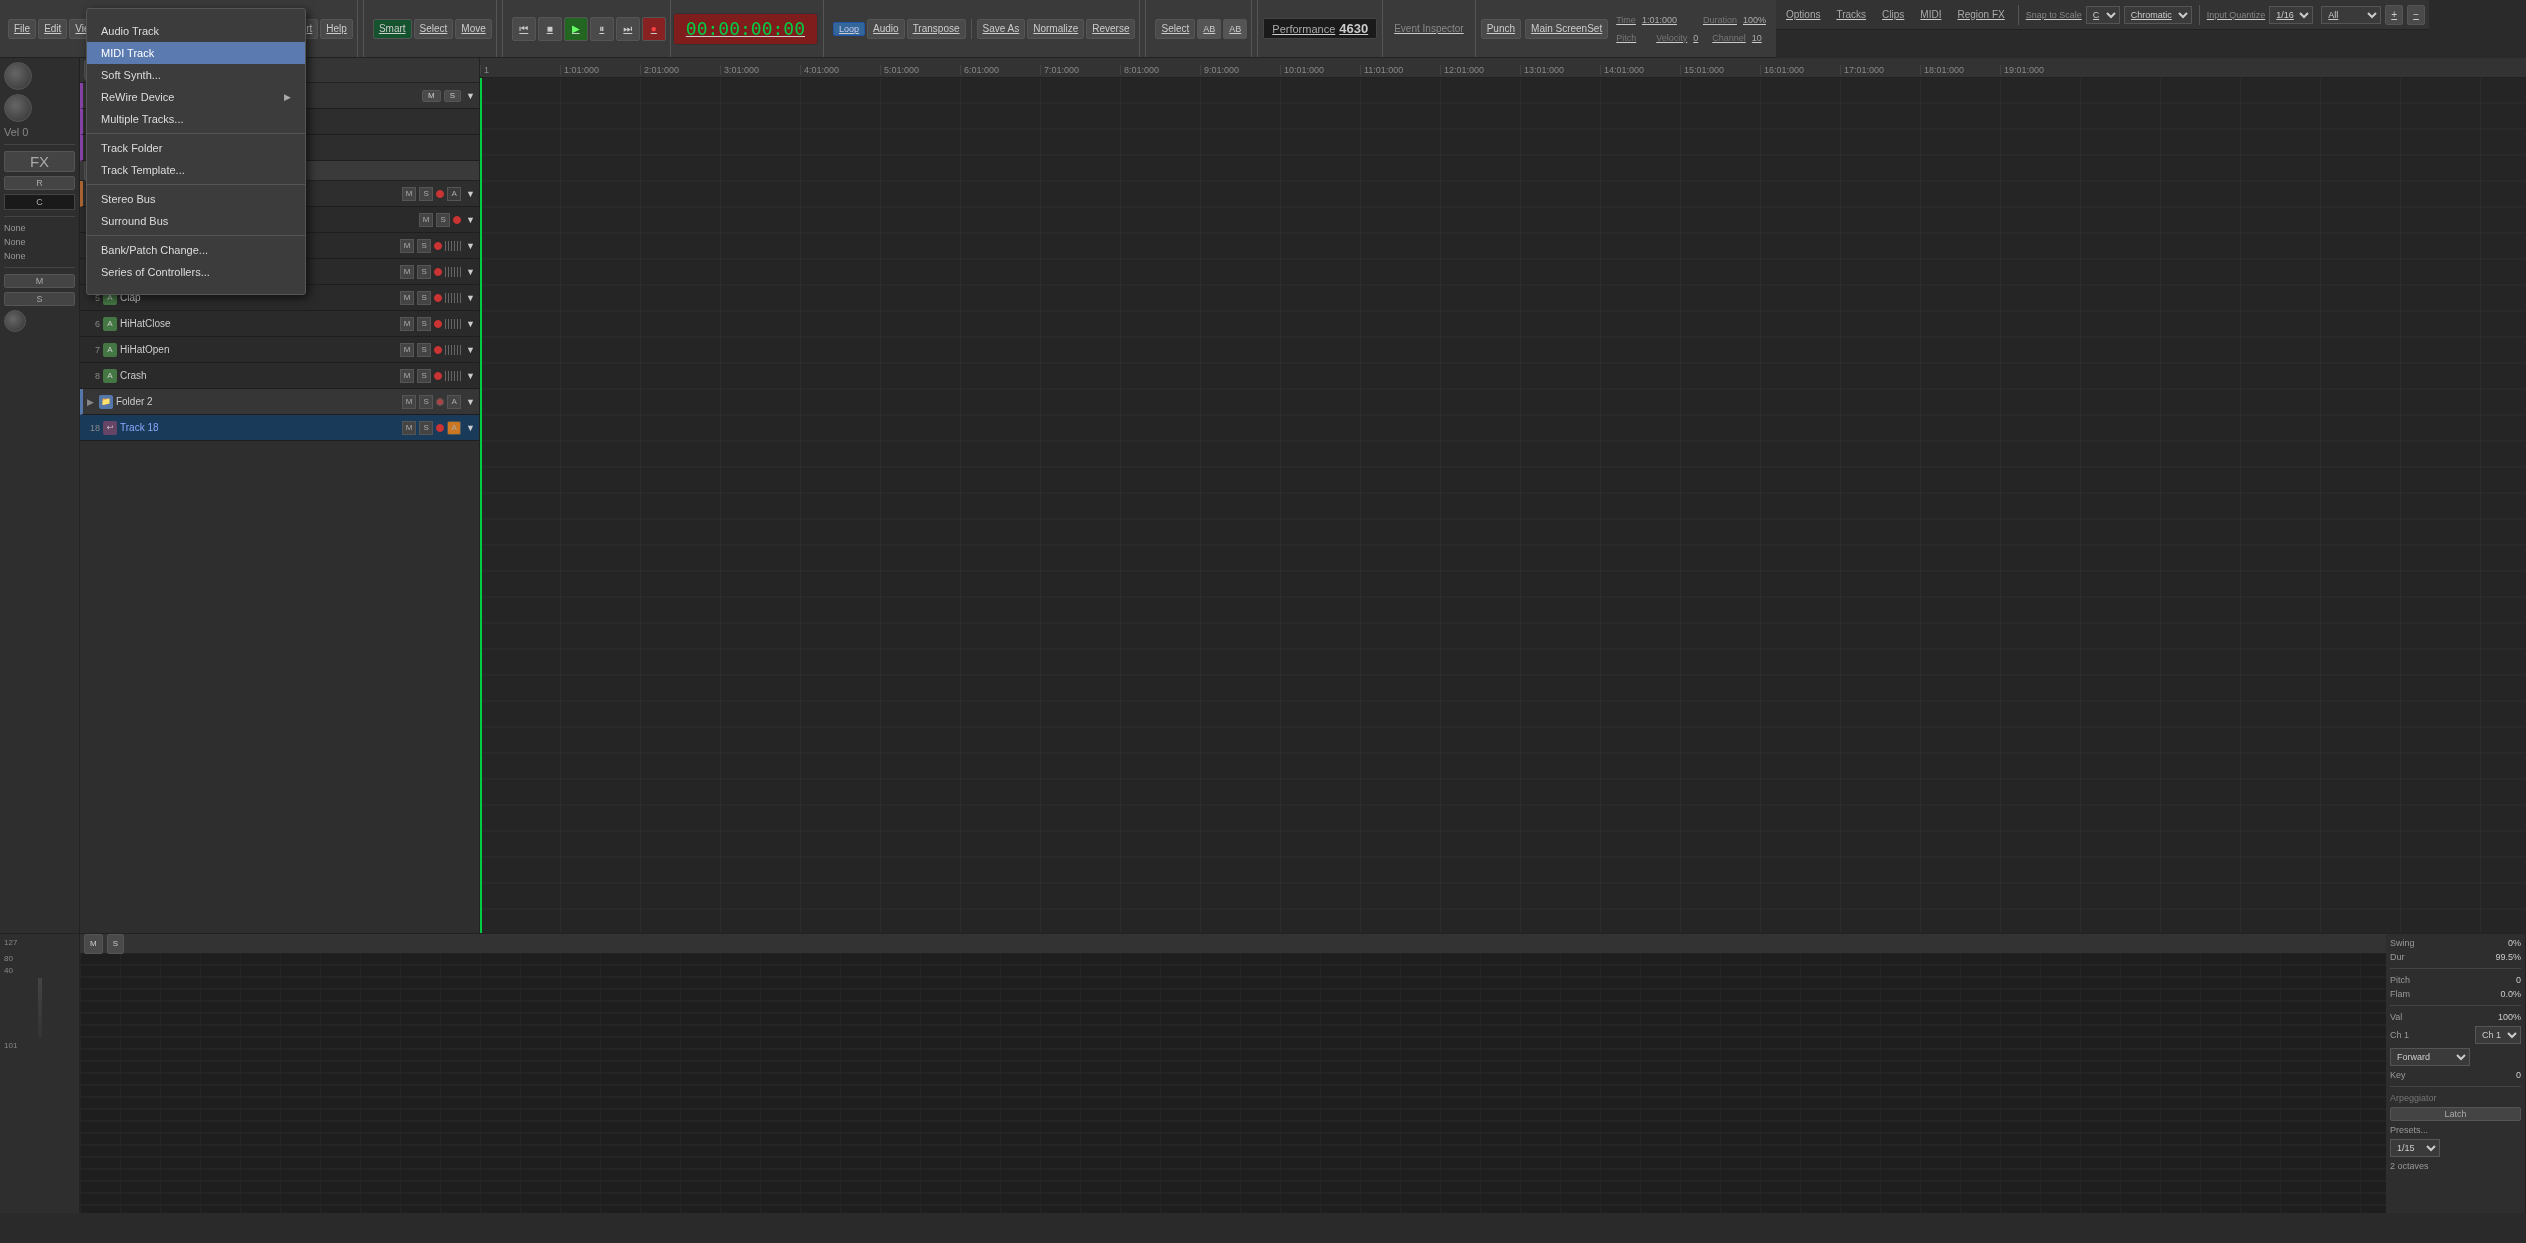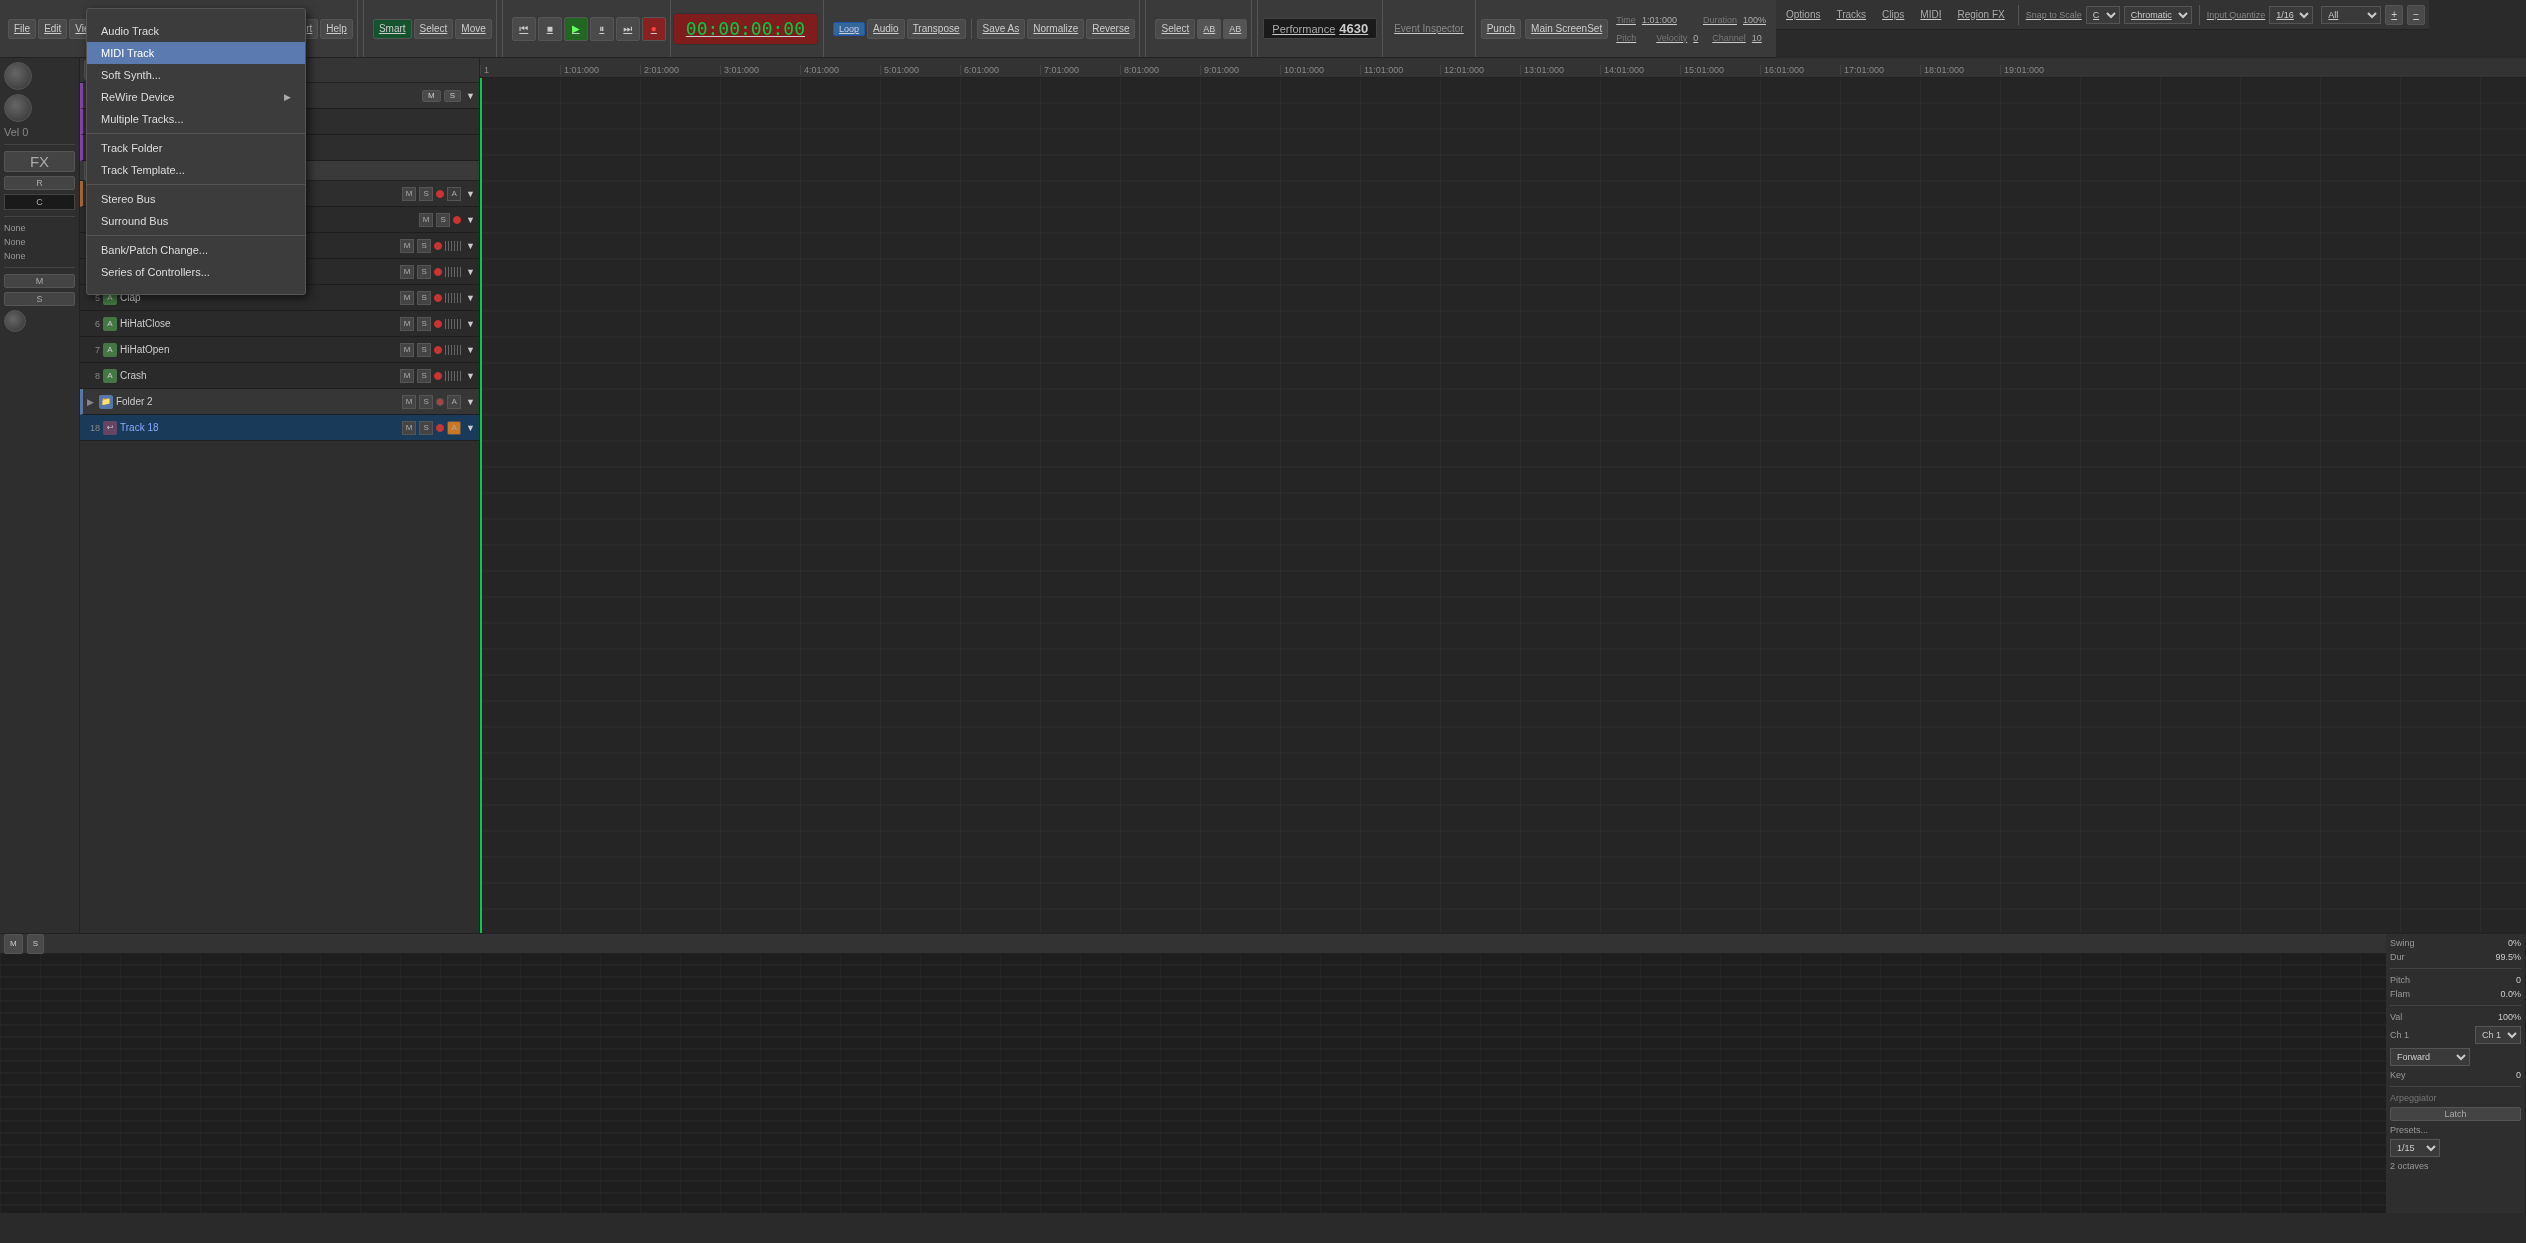--- a/index.html
+++ b/index.html
@@ -798,20 +798,31 @@
 
             <line x1="1" y1="0" x2="1" y2="100%" stroke="#00cc44" stroke-width="2"></line>
           </svg>
         </div>
       </div>
     </div>
   </div>
 
   <div class="bottom-panel">
 
+    <div class="bottom-left">
+      <span style="font-size:8px; color:#888;">127</span>
+      <div style="display:flex; gap:2px; margin-top:4px;">
+        <span style="font-size:8px; color:#888;">80</span>
+      </div>
+      <div style="display:flex; gap:2px;">
+        <span style="font-size:8px; color:#888;">40</span>
+      </div>
+      <div style="height:60px; width:4px; background: linear-gradient(to bottom, #444, #333); margin: 0 auto;"></div>
+      <span style="font-size:8px; color:#888;">101</span>
+    </div>
 
     <div class="bottom-main">
       <div style="height:20px; background:#333; border-bottom:1px solid #222; display:flex; align-items:center; padding:0 4px; gap:4px;">
         <button class="toolbar-btn" style="font-size:8px;">M</button>
         <button class="toolbar-btn" style="font-size:8px;">S</button>
       </div>
       <div style="flex:1; background:#1e1e1e; position:relative;">
         <svg width="100%" height="100%" style="position:absolute; top:0; left:0; pointer-events:none;">
           <defs>
             <pattern id="pr-grid" x="0" y="0" width="40" height="12" patternUnits="userSpaceOnUse">

